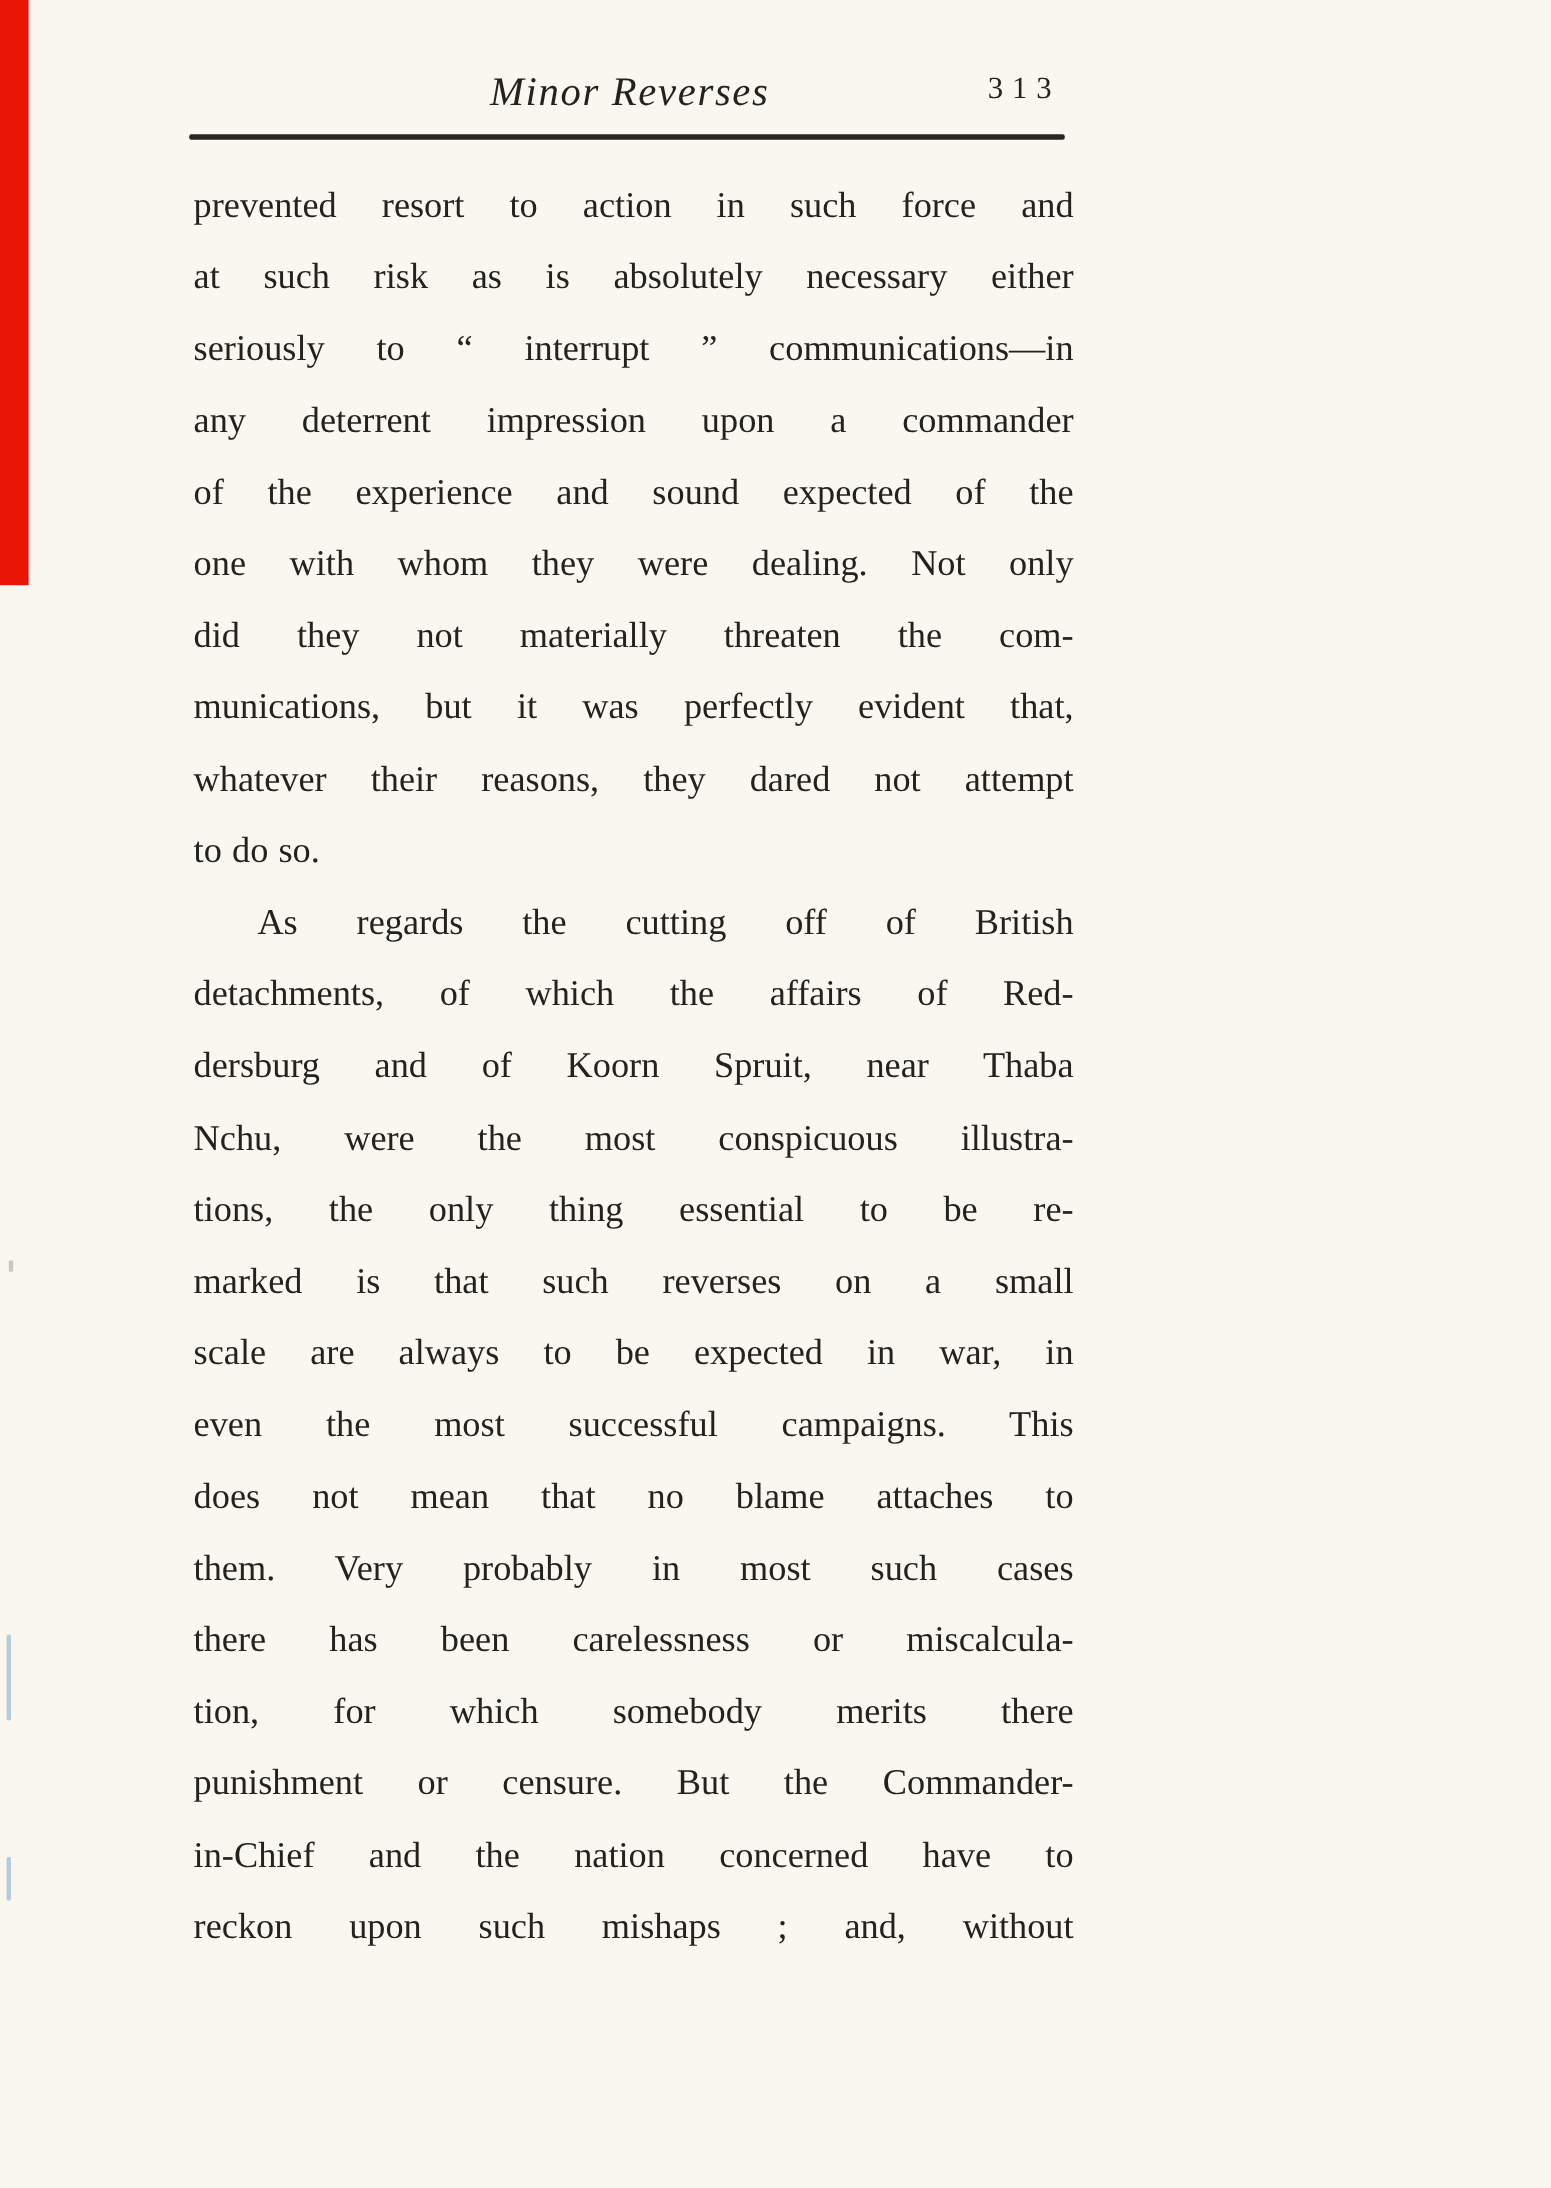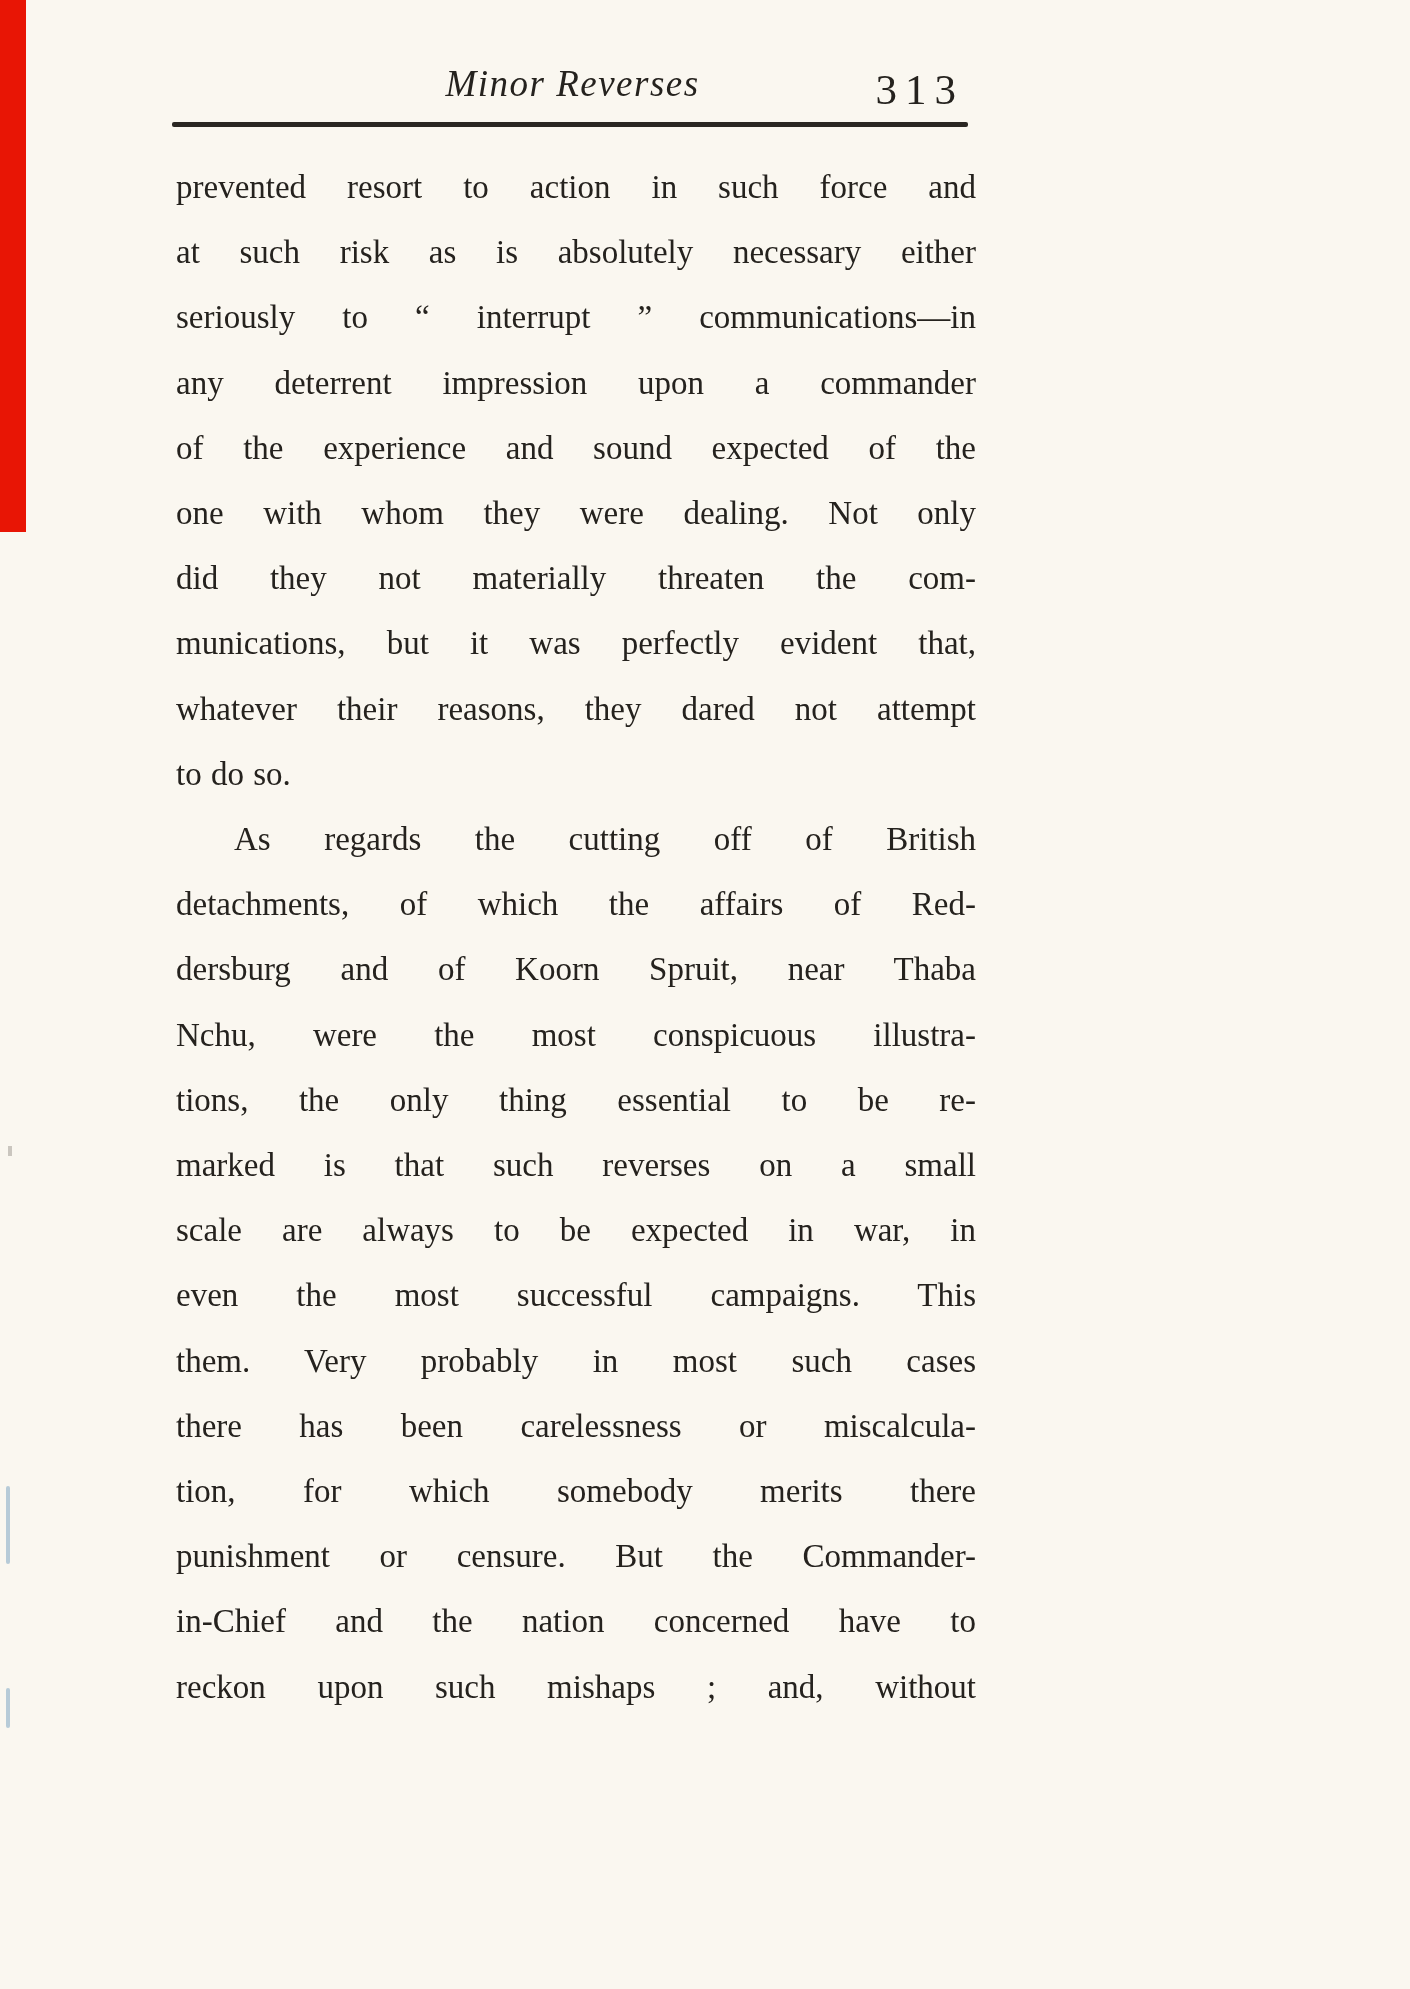--- a/index.html
+++ b/index.html
@@ -60,21 +60,21 @@
     top: 0;
     font-style: italic;
     font-size: 37px;
     letter-spacing: 1.5px;
     white-space: nowrap;
   }
   .page-number {
     position: absolute;
     right: 6px;
     top: 3px;
-    font-size: 43px;
+    font-size: 28px;
     letter-spacing: 8px;
   }
 
   .rule {
     position: absolute;
     left: 172px;
     top: 122px;
     width: 796px;
     height: 5px;
     background: #2a2722;
@@ -133,20 +133,21 @@
   </div>
   <div class="paragraph">
     <div class="line indent">As regards the cutting off of British</div>
     <div class="line">detachments, of which the affairs of Red-</div>
     <div class="line">dersburg and of Koorn Spruit, near Thaba</div>
     <div class="line">Nchu, were the most conspicuous illustra-</div>
     <div class="line">tions, the only thing essential to be re-</div>
     <div class="line">marked is that such reverses on a small</div>
     <div class="line">scale are always to be expected in war, in</div>
     <div class="line">even the most successful campaigns.  This</div>
+    <div class="line">does not mean that no blame attaches to</div>
     <div class="line">them.  Very probably in most such cases</div>
     <div class="line">there has been carelessness or miscalcula-</div>
     <div class="line">tion, for which somebody merits there</div>
     <div class="line">punishment or censure.  But the Commander-</div>
     <div class="line">in-Chief and the nation concerned have to</div>
     <div class="line">reckon upon such mishaps ; and, without</div>
   </div>
 </div>
 
 </body></html>

